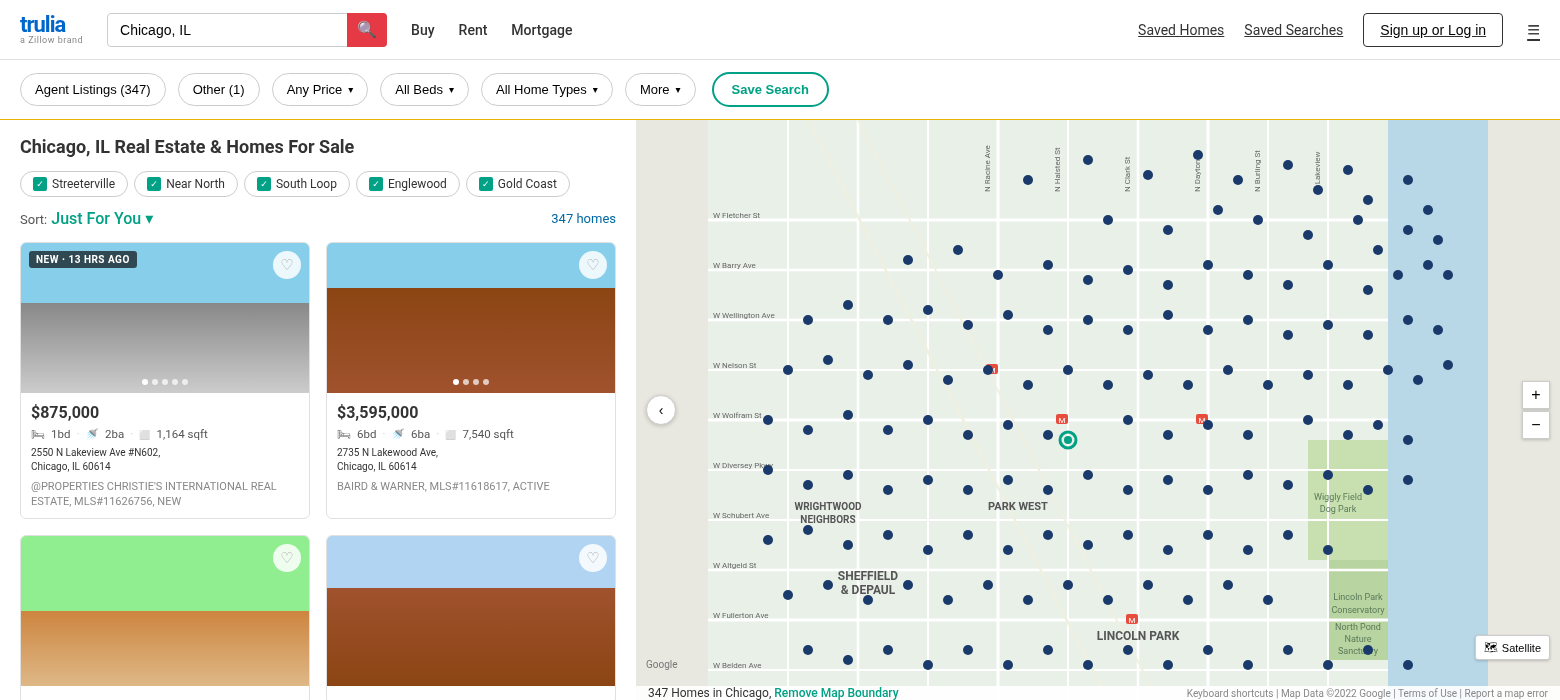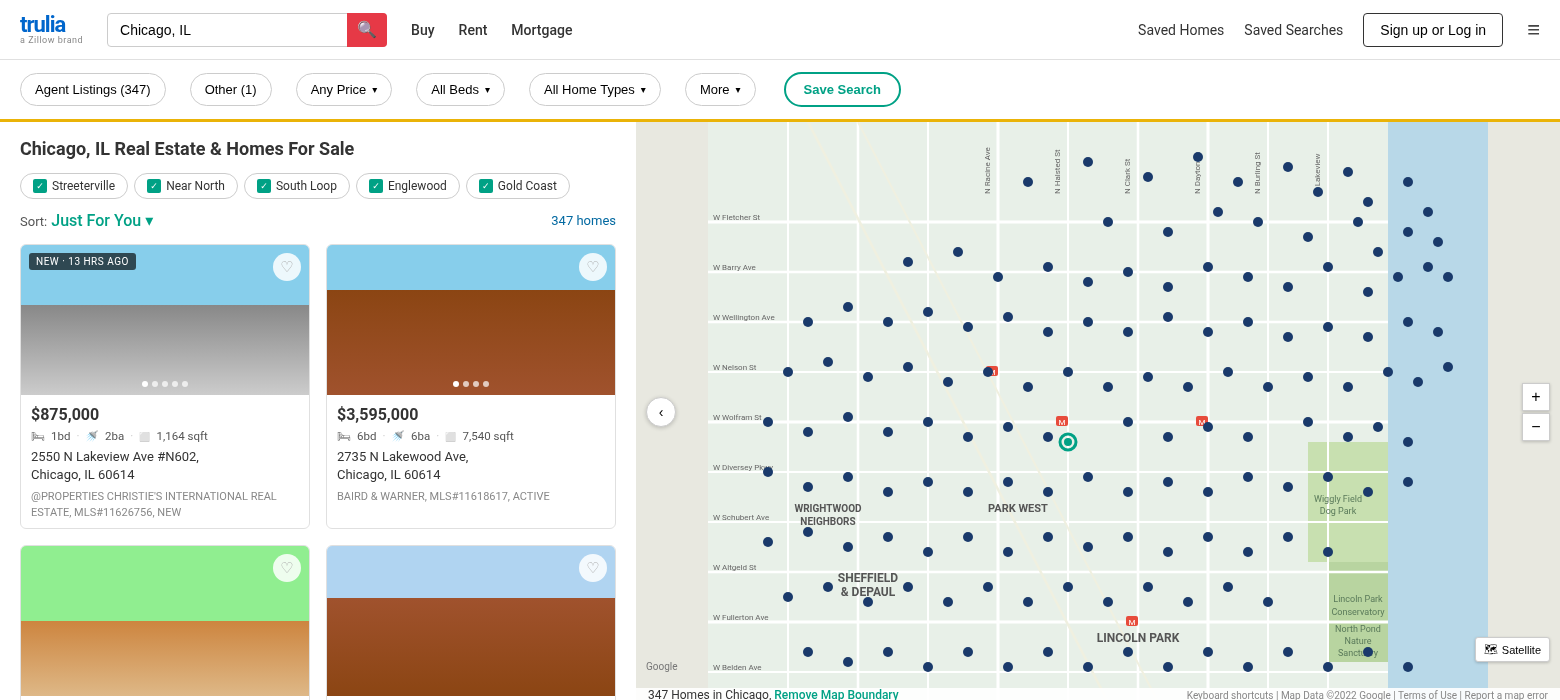--- a/index.html
+++ b/index.html
@@ -66,20 +66,21 @@
       font-weight: 500;
       color: #333;
       cursor: pointer;
       text-decoration: none;
     }
     .spacer { flex: 1; }
     .header-right {
       display: flex;
       align-items: center;
       gap: 20px;
+      text-decoration: underline;
     }
     .header-right-link {
       font-size: 14px;
       color: #333;
       cursor: pointer;
     }
     .sign-up-btn {
       padding: 8px 16px;
       border: 1.5px solid #333;
       border-radius: 4px;
@@ -93,22 +94,22 @@
       color: #444;
       cursor: pointer;
       margin-left: 4px;
     }
 
     
     .filter-bar {
       display: flex;
       align-items: center;
       padding: 12px 20px;
-      gap: 24px;
-      border-bottom: 3px solid #eab308;
+      gap: 12px;
+      border-bottom: 1px solid #eab308;
     }
     .filter-btn {
       padding: 8px 14px;
       border: 1px solid #ccc;
       border-radius: 20px;
       font-size: 13px;
       background: #fff;
       cursor: pointer;
       display: flex;
       align-items: center;
@@ -218,21 +219,21 @@
       height: 150px;
       background: #ccc;
       overflow: hidden;
     }
     .listing-badge {
       position: absolute;
       top: 8px; left: 8px;
       background: rgba(0,0,0,0.65);
       color: #fff;
       font-size: 10px;
-      font-weight: 400;
+      font-weight: 700;
       padding: 3px 7px;
       border-radius: 3px;
       letter-spacing: 0.5px;
     }
     .listing-heart {
       position: absolute;
       top: 8px; right: 8px;
       width: 28px; height: 28px;
       background: rgba(255,255,255,0.85);
       border-radius: 50%;
@@ -266,21 +267,21 @@
       font-size: 11.5px;
       color: #555;
       margin-bottom: 5px;
       display: flex;
       align-items: center;
       gap: 6px;
       flex-wrap: wrap;
     }
     .listing-meta-sep { color: #ccc; }
     .listing-address {
-      font-size: 13px;
+      font-size: 10px;
       color: #333;
       margin-bottom: 5px;
       line-height: 1.4;
     }
     .listing-agent {
       font-size: 11px;
       color: #888;
       line-height: 1.4;
     }
 

